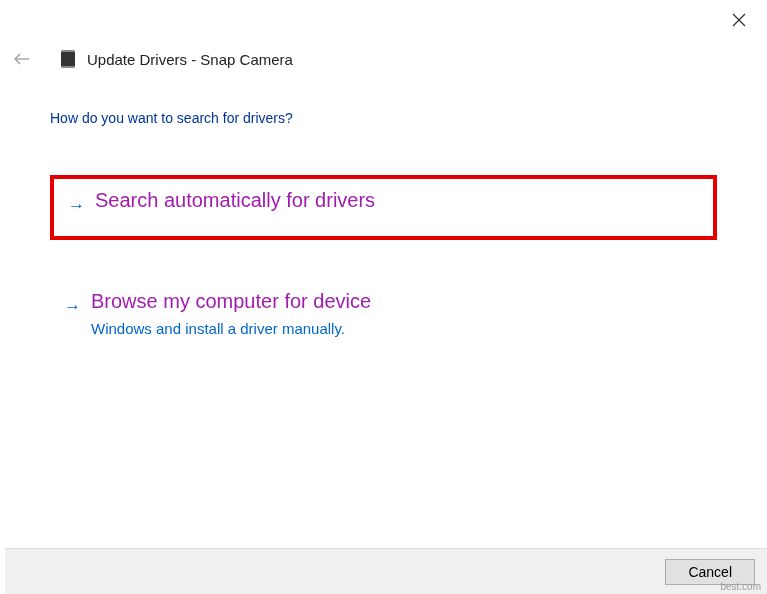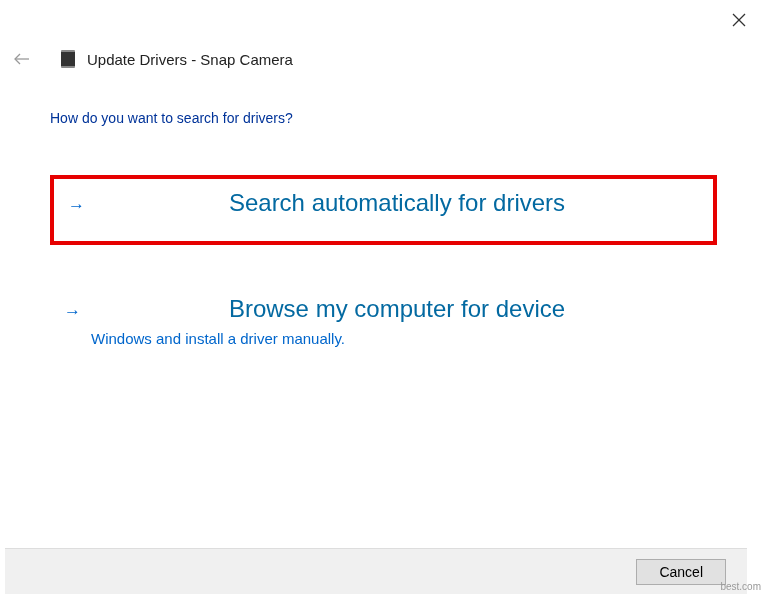--- a/index.html
+++ b/index.html
@@ -84,44 +84,43 @@
     .option-arrow {
       color: #0066cc;
       font-size: 17px;
       margin-top: 5px;
       flex-shrink: 0;
     }
     .option-content {
       flex: 1;
     }
     .option-title {
-      color: #0369a1;
-      font-size: 24px;
+      color: #a21caf;
+      font-size: 20px;
       font-weight: 400;
       margin-bottom: 6px;
-      text-align: center;
     }
     .option-desc {
       color: #0066cc;
       font-size: 15px;
       font-weight: 400;
       line-height: 1.35;
     }
     .footer {
       position: absolute;
       bottom: 0;
       left: 5px;
-      right: 20px;
+      right: 0;
       height: 46px;
       background: #f0f0f0;
       border-top: 1px solid #ddd;
       display: flex;
       align-items: center;
       justify-content: flex-end;
-      padding-right: 21px;
+      padding-right: 12px;
     }
     .cancel-btn {
       background: #e1e1e1;
       border: 1px solid #adadad;
       padding: 4px 22px;
       font-size: 14px;
       font-family: inherit;
       cursor: pointer;
     }
     .watermark {

